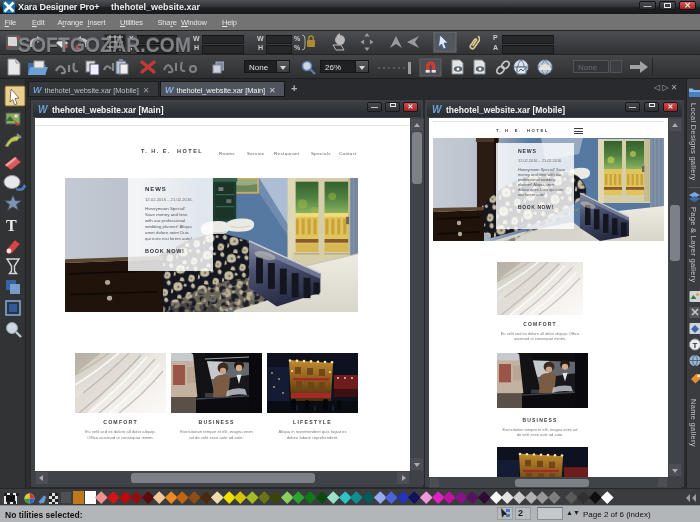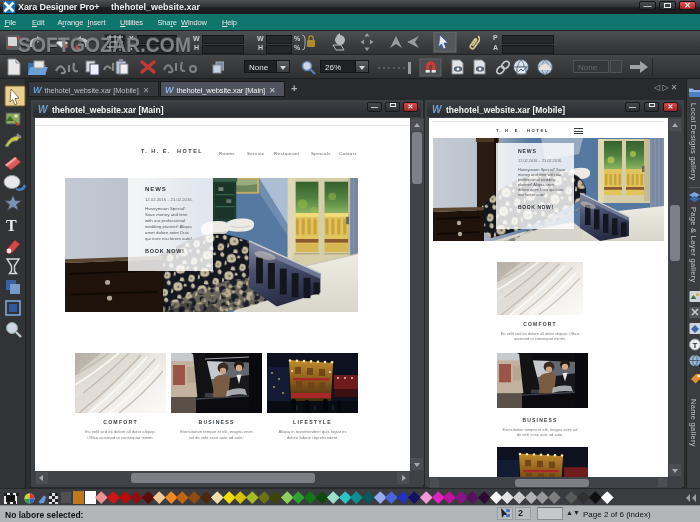--- a/index.html
+++ b/index.html
@@ -13,21 +13,21 @@
   background:linear-gradient(#4e5054 0%, #323438 45%, #1e2023 55%, #17191c 100%); }
 #titlebar .xlogo { left:3px; top:1px; width:12px; height:12px; }
 #titlebar .t1 { left:18px; top:1.5px; font-size:9px; font-weight:bold; color:#f0f0f0; letter-spacing:-0.1px;}
 #titlebar .t2 { left:111px; top:1.5px; font-size:9px; font-weight:bold; color:#ececec; }
 .winbtn { top:1px; width:17px; height:9px; border-radius:2px; border:1px solid #121316;
   background:linear-gradient(#4b4d52,#2a2c30); }
 .winbtn.close { background:linear-gradient(#e4575a,#9e2326); }
 .winbtn span { position:absolute; left:0; right:0; top:-1px; text-align:center; font-size:8px; color:#e8e8e8; font-weight:bold; line-height:10px;}
 
 
-#menubar { left:0; top:14px; width:700px; height:17px; background:#0f766e; border-bottom:1px solid #222; }
+#menubar { left:0; top:14px; width:700px; height:17px; background:#737373; border-bottom:1px solid #222; }
 #menubar span { position:absolute; top:4px; font-size:7.5px; color:#e4e4e4; letter-spacing:-0.15px; }
 #menubar u { text-decoration:underline; }
 
 
 #tb1 { left:0; top:31px; width:700px; height:24px;
   background:linear-gradient(#4c4e51 0%, #3d3f42 50%, #303234 100%); border-bottom:1px solid #232425;}
 .fld { position:absolute; background:#27282a; border:1px solid #1a1a1c; border-top-color:#151517; height:9px; }
 .lbl { position:absolute; color:#cdcdcd; font-size:7px; font-weight:bold; }
 #wm1 { left:18px; top:34px; font-size:20px; font-weight:bold; color:rgba(138,139,143,0.92);
   letter-spacing:0.2px; transform:scaleX(0.96); transform-origin:0 0;
@@ -912,21 +912,21 @@
     <div class="dia" style="left:514.8px;background:#cccccc;"></div>
     <div class="dia" style="left:526.5px;background:#b2b2b2;"></div>
     <div class="dia" style="left:538.0px;background:#989898;"></div>
     <div class="dia" style="left:549.6px;background:#7e7e7e;"></div>
     <div class="dia" style="left:566.8px;background:#5a5a5a;"></div>
     <div class="dia" style="left:578.8px;background:#303030;"></div>
     <div class="dia" style="left:590.8px;background:#101010;"></div>
     <div class="dia" style="left:602.8px;background:#ffffff;"></div>
   </div>
   <div id="statusbar" class="abs">
-    <span class="abs" style="left:5px;top:4px;font-weight:bold;font-size:8.5px;">No labore selected:</span>
+    <span class="abs" style="left:5px;top:4px;font-weight:bold;font-size:8.5px;">No tilities selected:</span>
     <div class="abs" style="left:497px;top:1px;width:16px;height:13px;border:1px solid #9a9da0;background:#babdc0;"></div>
     <svg class="abs" style="left:499px;top:2px;" width="12" height="11" viewBox="0 0 12 11">
         <path d="M2 0 l7 7 l-4 0 l-2 3 z" fill="#222"></path>
         <rect x="7" y="1" width="4" height="3" fill="#4a7ac0"></rect>
         <rect x="7" y="6" width="4" height="3" fill="#4a7ac0"></rect>
       </svg>
     <div class="abs" style="left:515px;top:1px;width:16px;height:13px;border:1px solid #9a9da0;background:#babdc0;"></div>
     <span class="abs" style="left:518px;top:2px;font-size:9px;font-weight:bold;color:#222;">2</span>
     <div class="abs" style="left:537px;top:1px;width:26px;height:13px;border:1px solid #8a8d90;border-top-color:#707376;background:#c6c9cc;"></div>
     <span class="abs" style="left:566px;top:3px;font-size:7px;color:#222;">▲▼</span>

